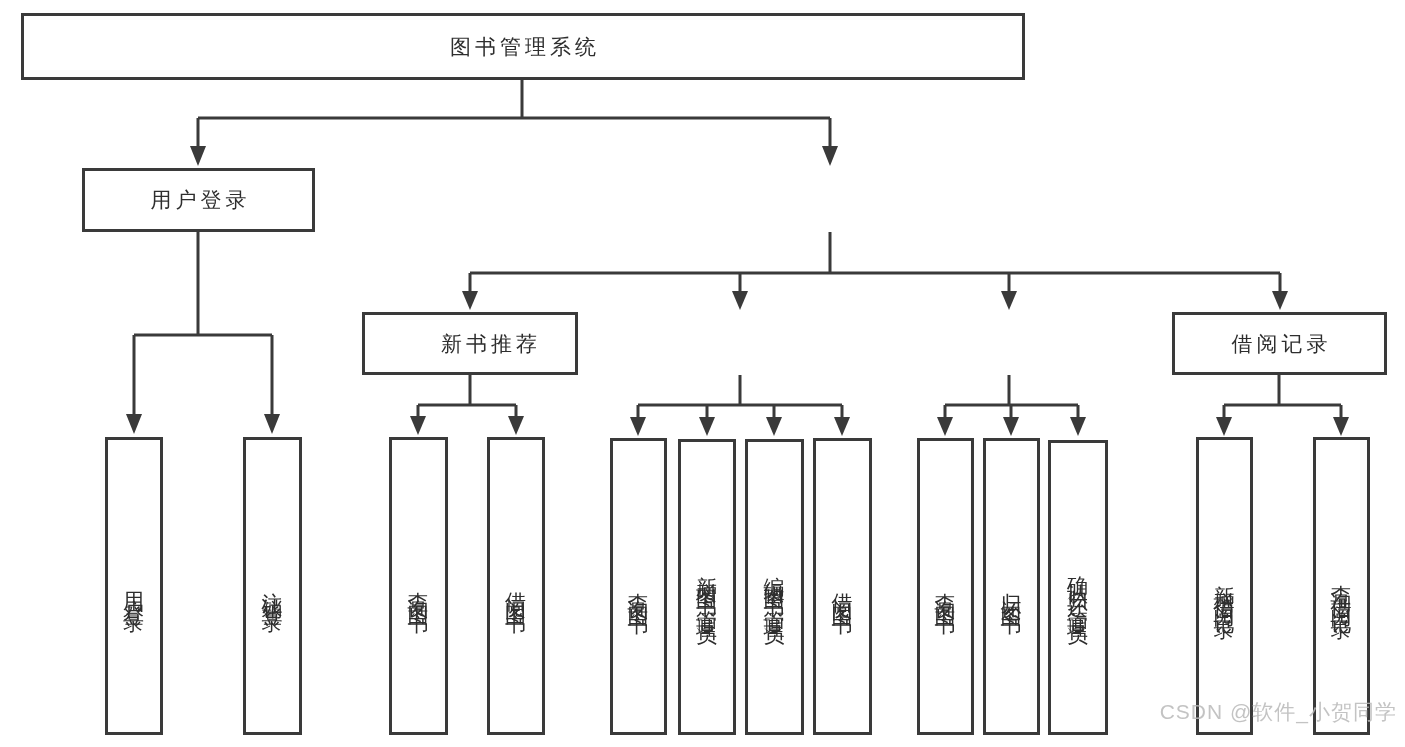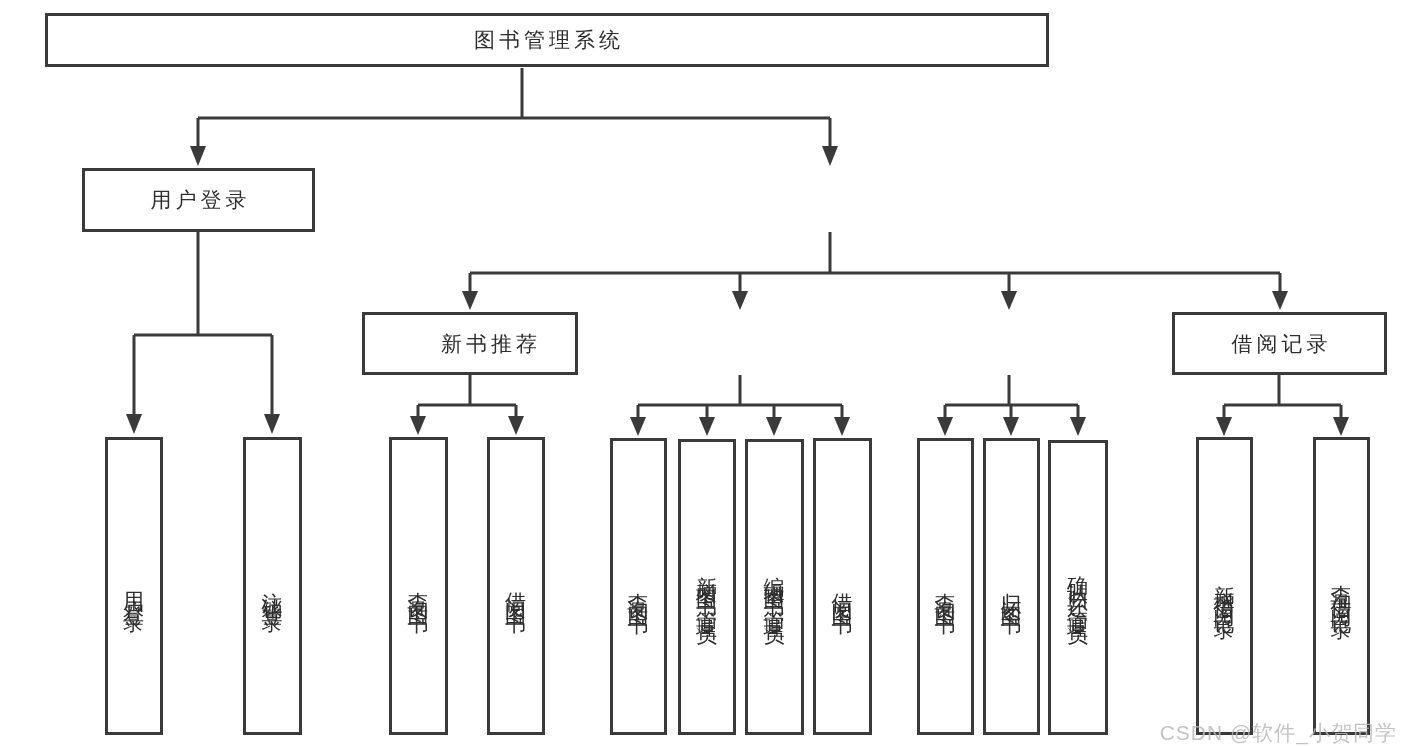--- a/index.html
+++ b/index.html
@@ -17,21 +17,21 @@
     z-index:2;
   }
   .hbox{font-size:21px;letter-spacing:4px;white-space:nowrap;}
   .hbox .lbl{transform:translateX(2px);}
   .vbox .lbl{
     writing-mode:vertical-rl;text-orientation:mixed;
     font-size:21px;letter-spacing:7px;line-height:1.0;
     transform:translateY(3px);
   }
   .watermark{
-    position:absolute;right:8px;bottom:0;z-index:5;
+    position:absolute;right:8px;bottom:21px;z-index:5;
     font-size:21px;letter-spacing:1px;
     color:var(--wm,rgba(185,185,185,0.85));
     white-space:nowrap;
     margin-top:13px;
   }
 </style>
 </head>
 <body>
 
 <div id="canvas" style="--bg: #ffffff; --line: #3a3a3a; --text: #2e2e2e; --wm: rgba(185,185,185,0.85);">
@@ -69,21 +69,21 @@
       <polygon points="774,436 766,417 782,417"></polygon>
       <polygon points="842,436 834,417 850,417"></polygon>
       <polygon points="945,436 937,417 953,417"></polygon>
       <polygon points="1011,436 1003,417 1019,417"></polygon>
       <polygon points="1078,436 1070,417 1086,417"></polygon>
       <polygon points="1224,436 1216,417 1232,417"></polygon>
       <polygon points="1341,436 1333,417 1349,417"></polygon>
     </g>
   </svg>
 
-  <div class="node hbox" style="left:21px;top:13px;width:1004px;height:54px;margin-left:24px;">
+  <div class="node hbox" style="left:21px;top:13px;width:1004px;height:67px;">
     <span class="lbl">图书管理系统</span>
   </div>
 
   <div class="node hbox" style="left:82px;top:168px;width:233px;height:64px;">
     <span class="lbl">用户登录</span>
   </div>
 
   <div class="node hbox" style="left:362px;top:312px;width:216px;height:63px;padding-left:38px;">
     <span class="lbl">新书推荐</span>
   </div>

